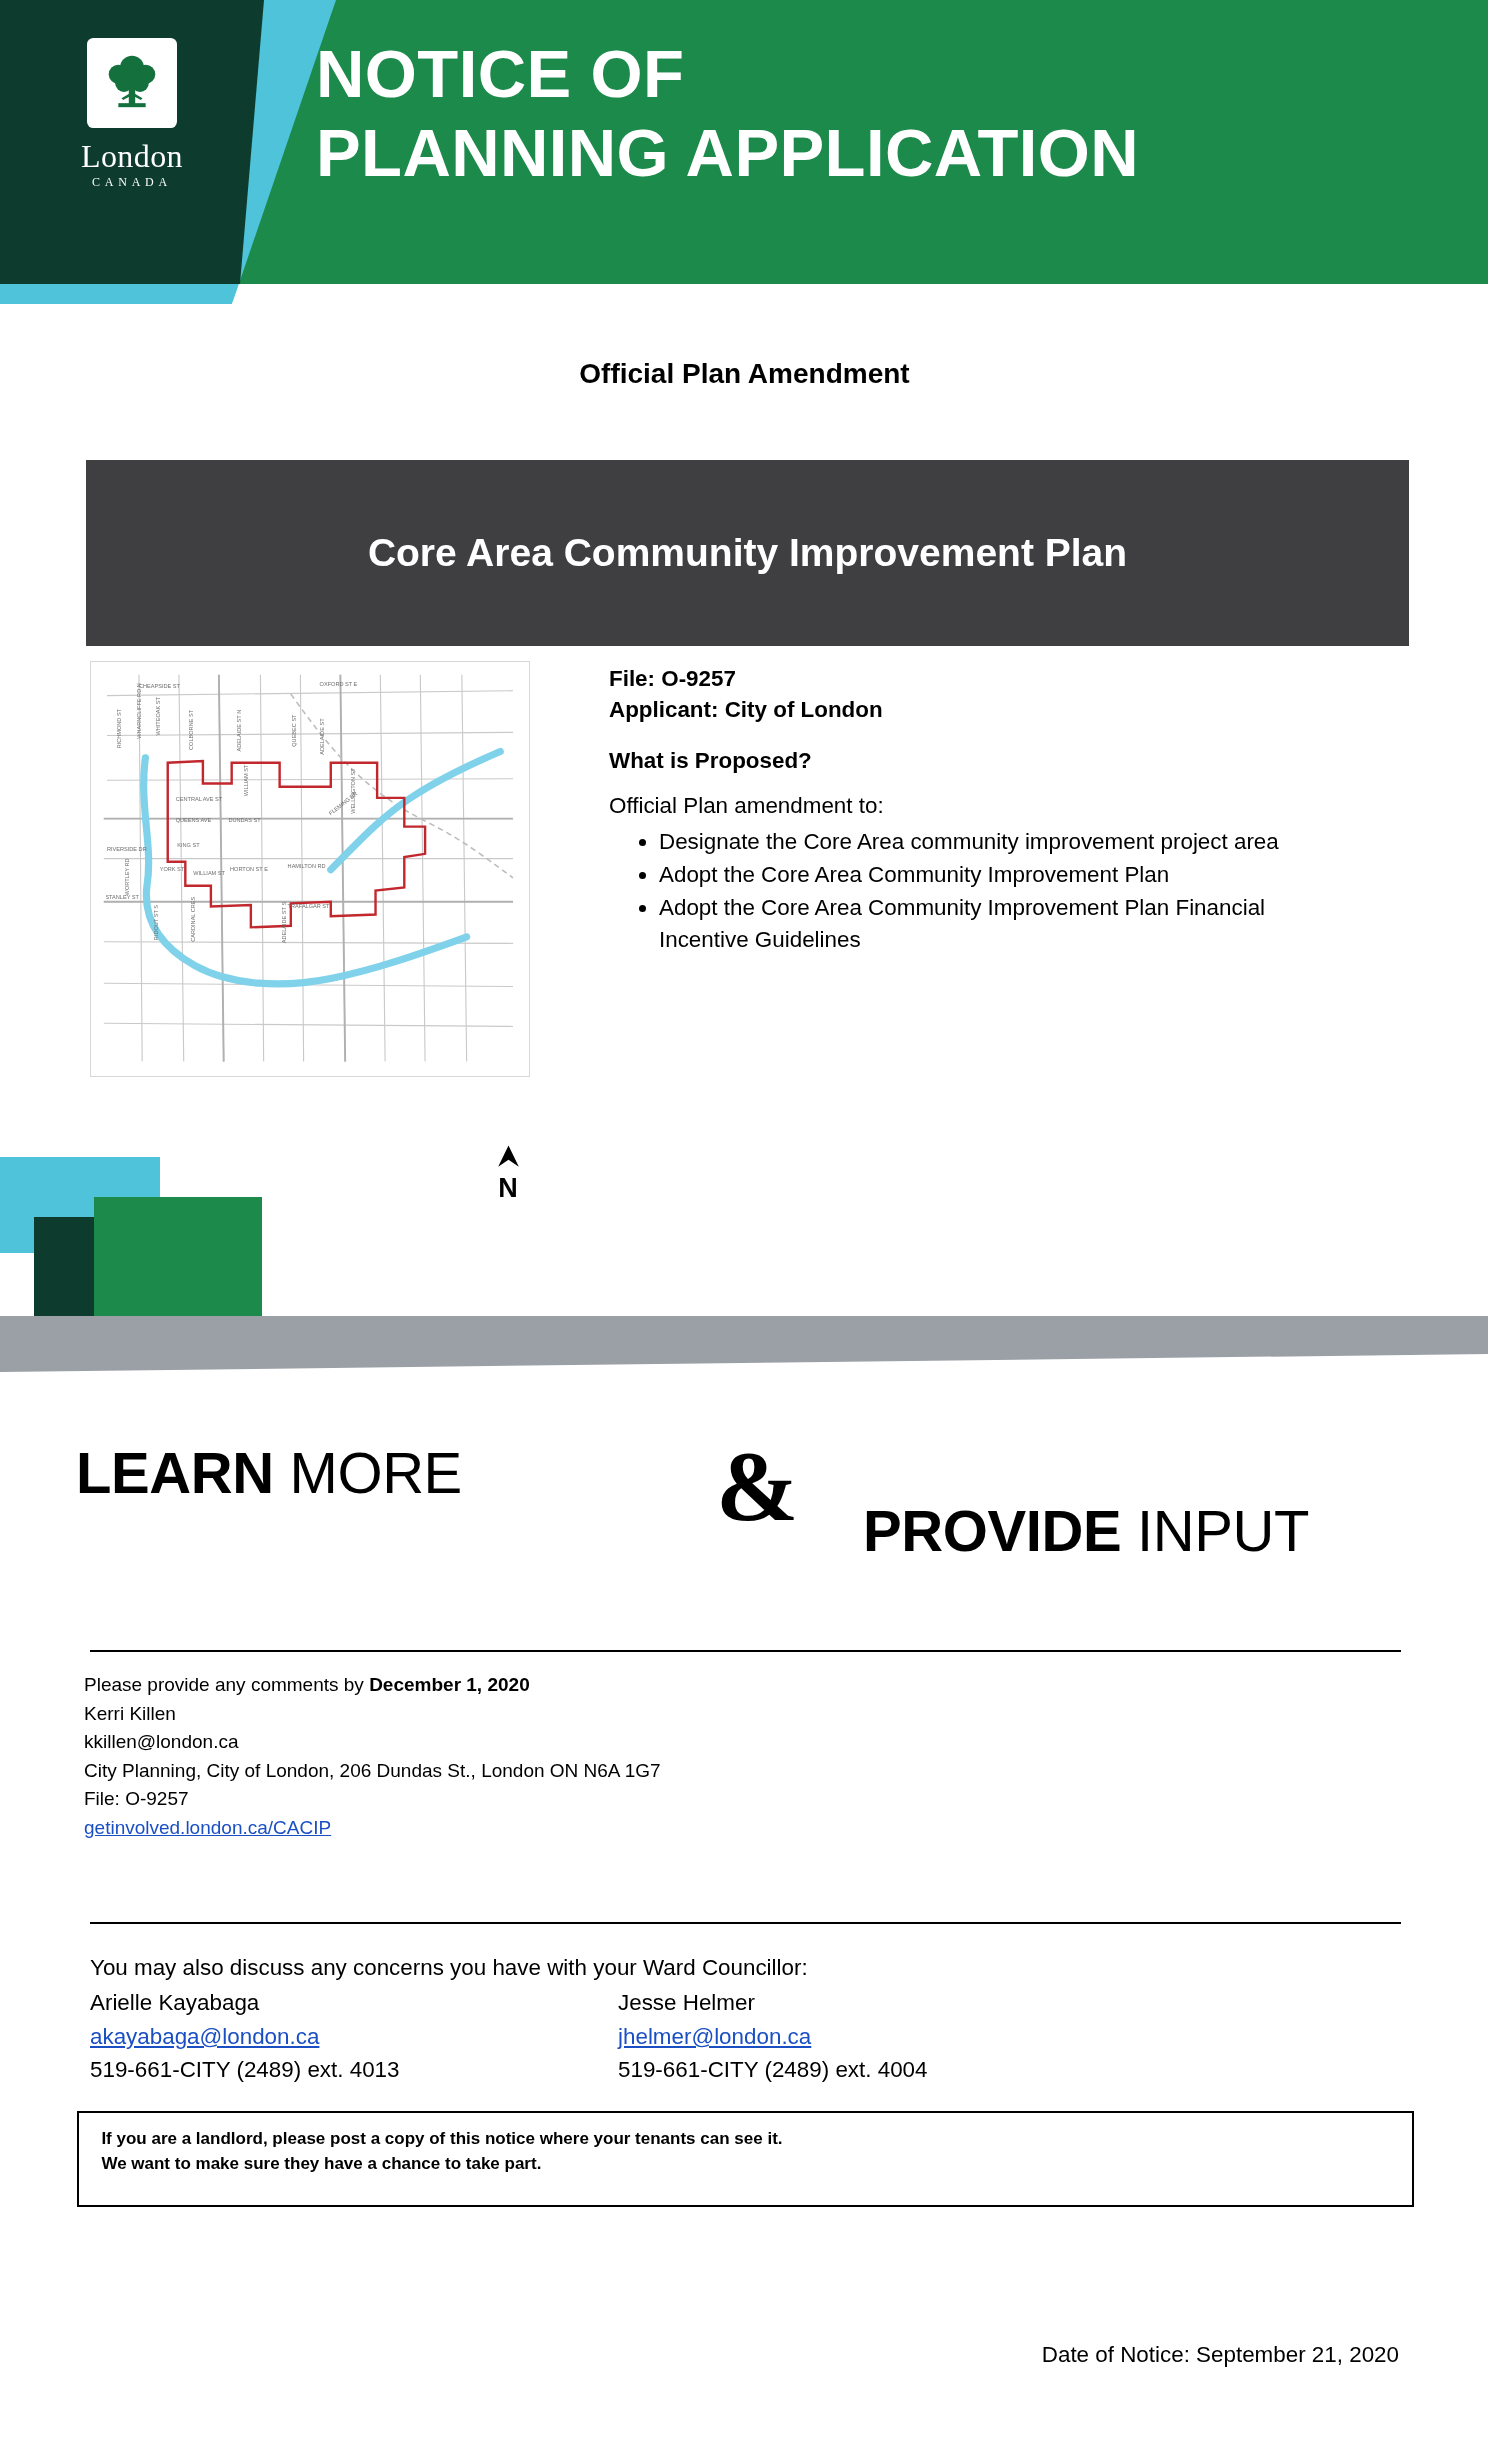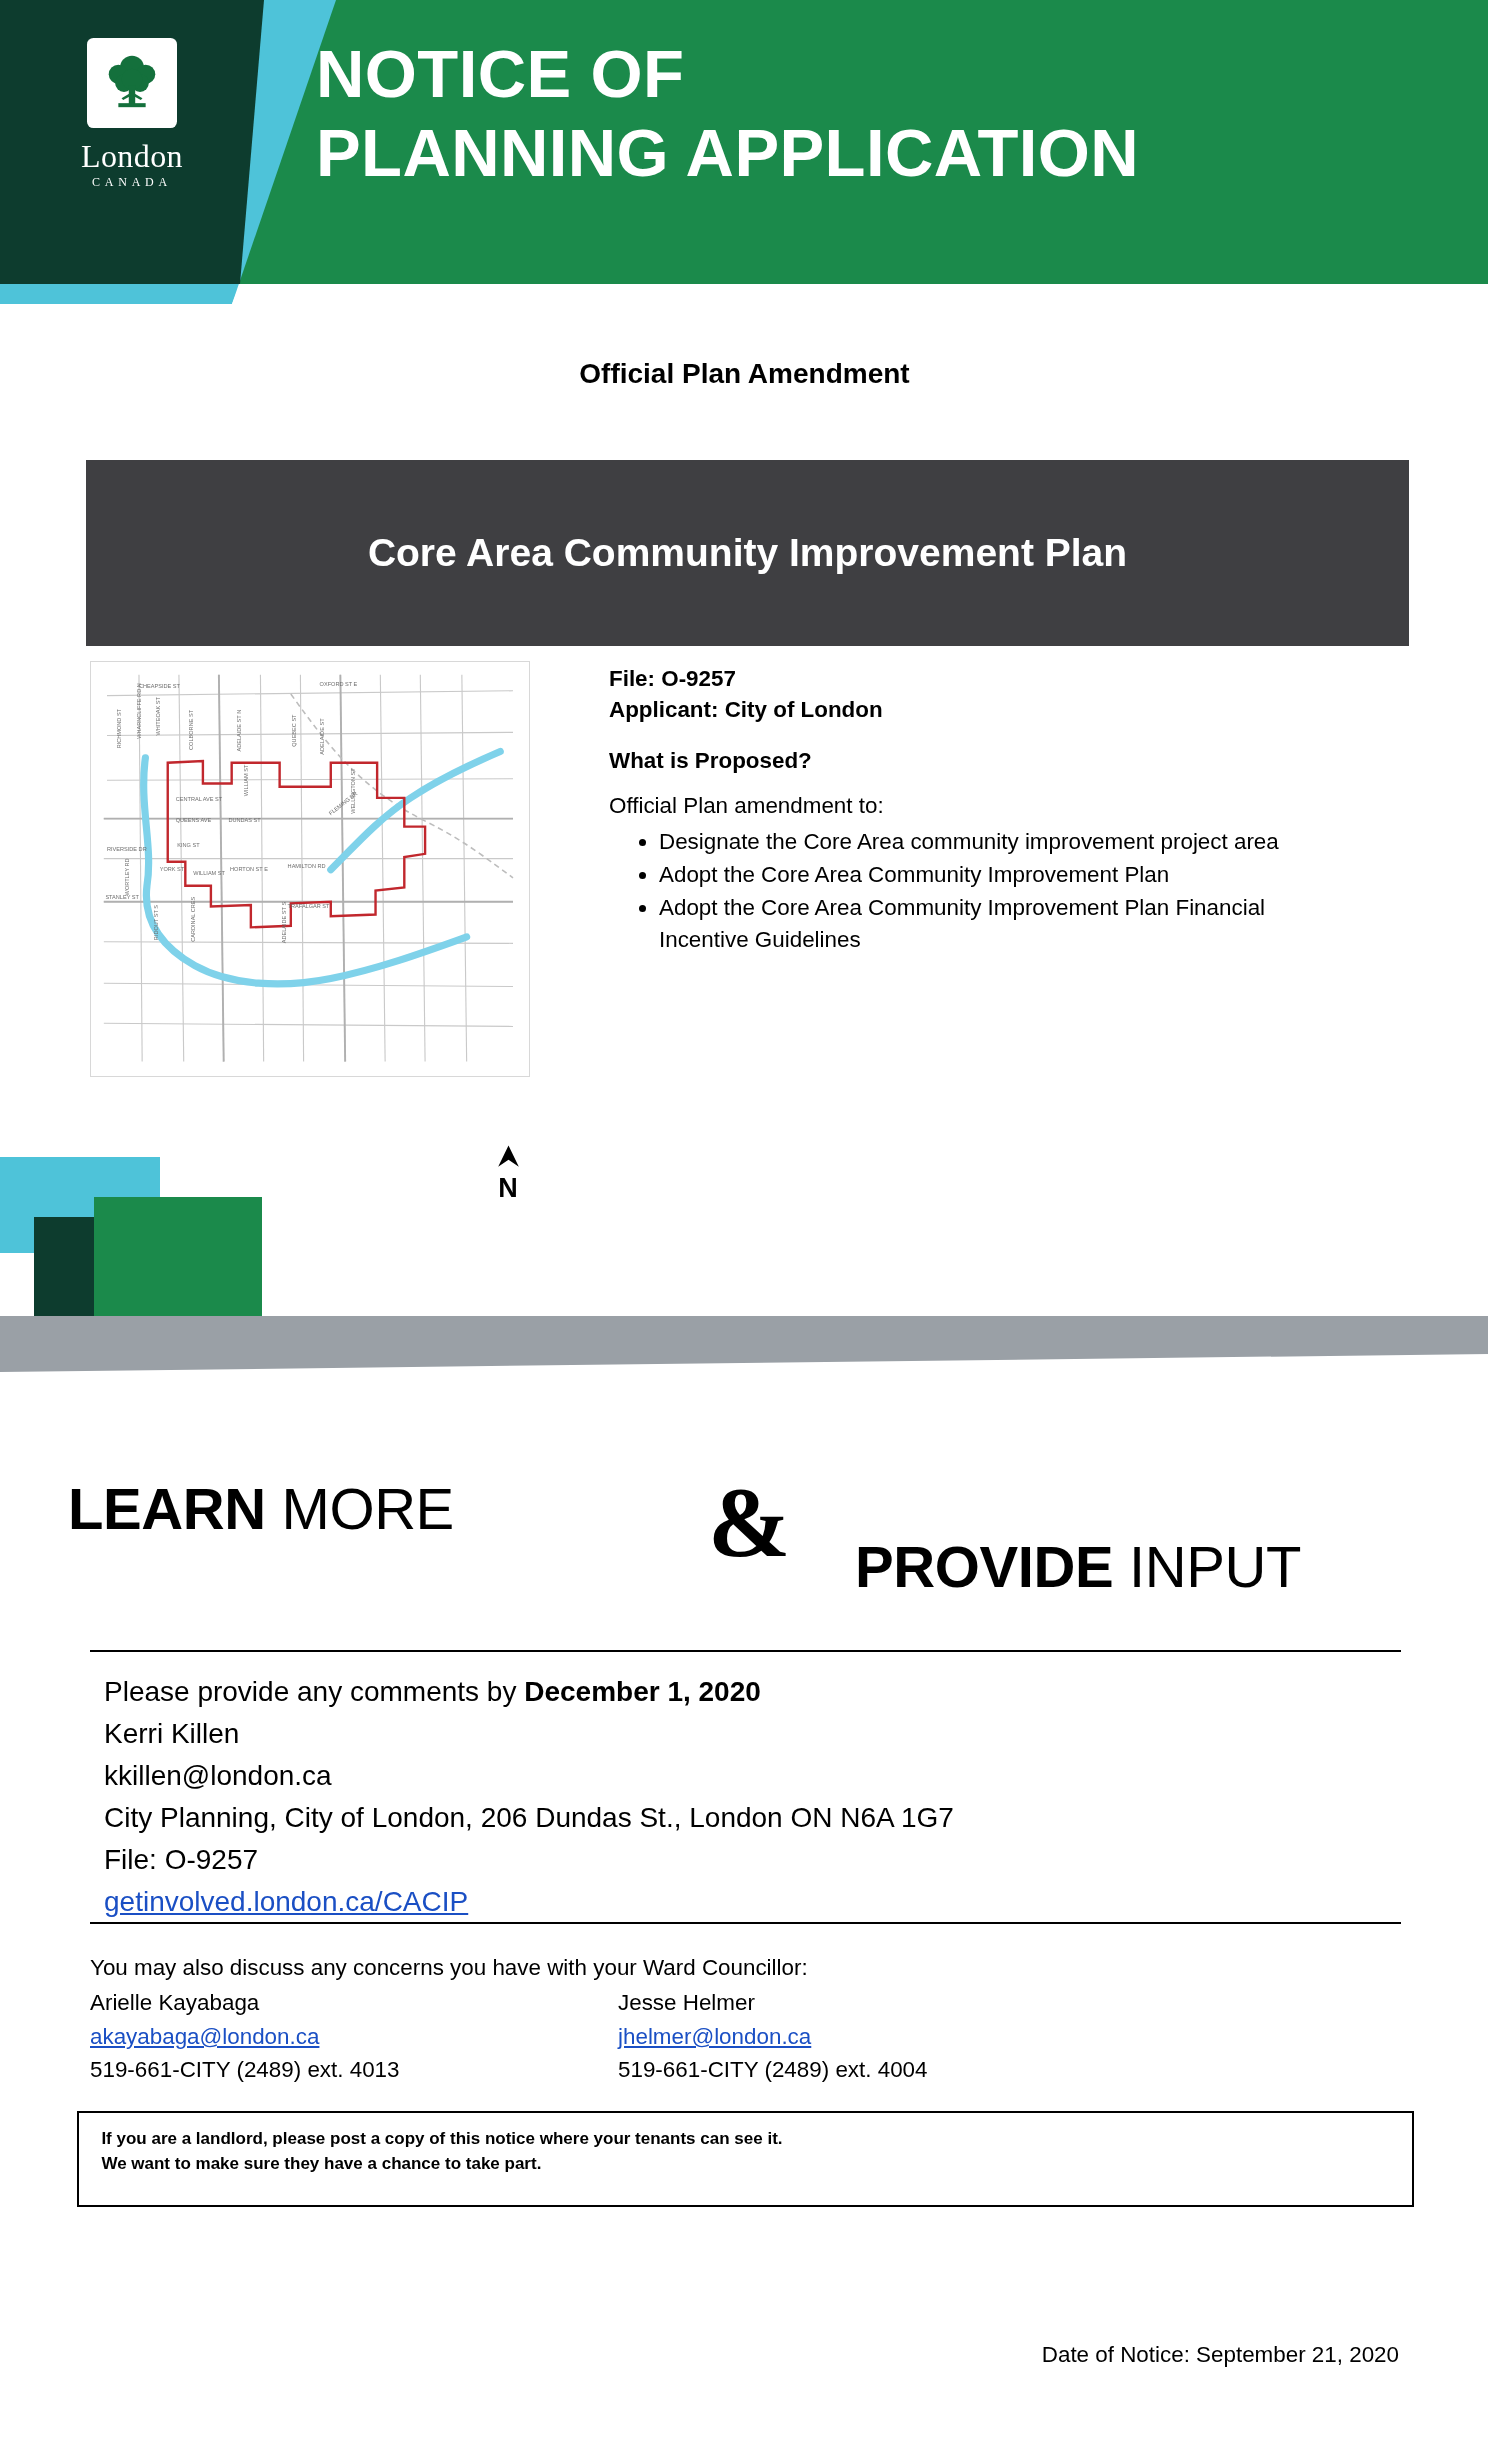--- a/index.html
+++ b/index.html
@@ -165,45 +165,44 @@
   .band-gray {
     position: absolute; left: 0; top: 173px;
     width: 1489px; height: 56px;
     background: #9aa0a6;
     clip-path: polygon(0 0, 1489px 0, 1489px 38px, 0 56px);
   }
 
   
   .learn {
     position: absolute;
-    left: 68px; top: 1439px;
+    left: 76px; top: 1439px;
     width: 1343px;
     height: 144px;
-    margin-top: 36px;
   }
   .learn .l1 { font-size: 58px; letter-spacing: -0.4px; }
   .learn .b { font-weight: bold; }
   .learn .t { font-weight: 400; }
   .learn-row1 { position: absolute; left: 0; top: 0; }
   .amp {
     position: absolute;
     left: 640px; top: -9.6px;
     font-size: 99px;
     font-weight: bold;
     font-family: "Liberation Serif", serif;
   }
   .learn-row2 { position: absolute; left: 787px; top: 58px; }
 
   
   .rule { position: absolute; background: #000000; height: 2.4px; }
   .comments {
     position: absolute;
-    left: 104px; top: 1671px;
+    left: 84px; top: 1671px;
     width: 1311px;
-    font-size: 28px;
+    font-size: 19px;
     line-height: 1.50;
     color: #000000;
   }
   .comments .bold { font-weight: bold; }
   .link { color: #1a4fc4; text-decoration: underline; }
 
   .councillors {
     position: absolute;
     left: 90px; top: 1951px;
     width: 1311px;

